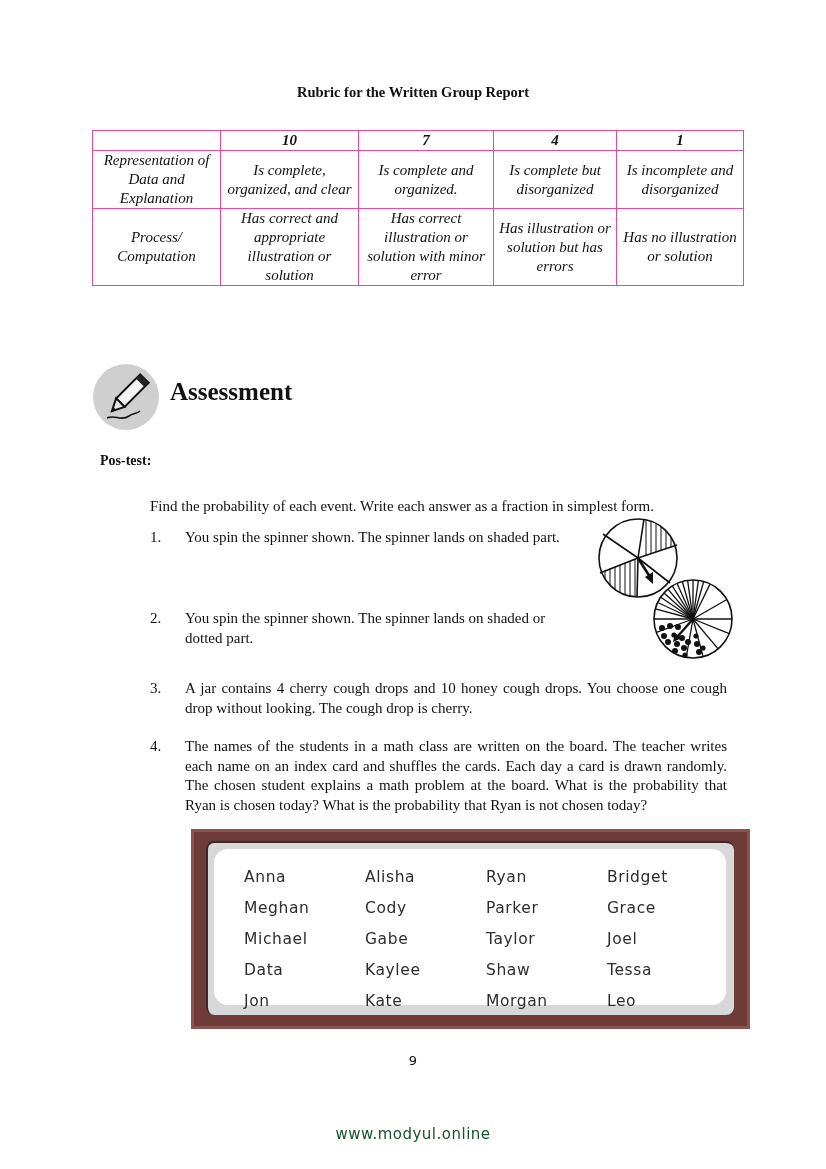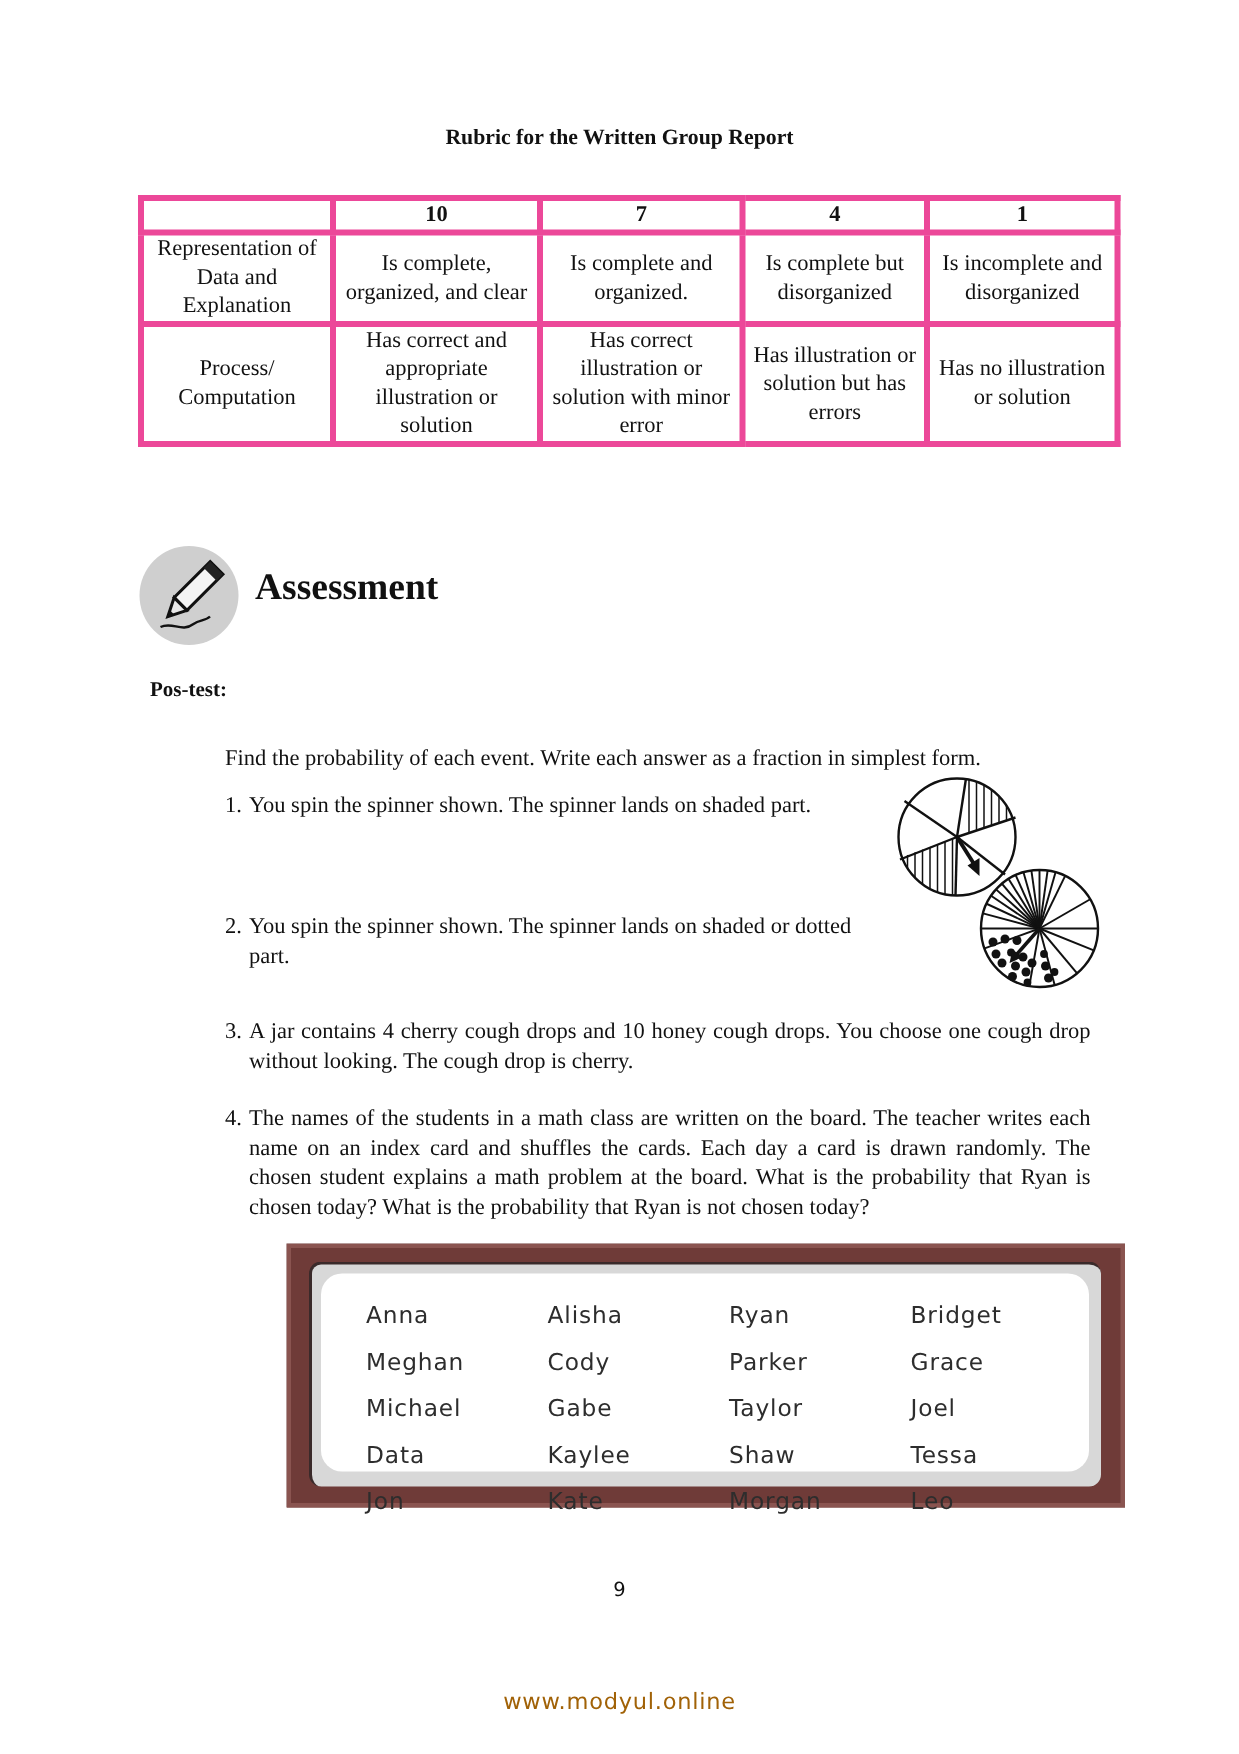--- a/index.html
+++ b/index.html
@@ -5,60 +5,60 @@
   html, body { margin: 0; padding: 0; background: #ffffff; }
   body { width: 826px; height: 1169px; position: relative; overflow: hidden;
          font-family: "Liberation Serif", "DejaVu Serif", serif; color: #111; }
   .abs { position: absolute; }
 
   #rubric-title { left: 0; width: 826px; top: 84px; text-align: center;
                   font-weight: bold; font-size: 14.5px; }
 
   #rubric-table { left: 92px; top: 130px; width: 651px; border-collapse: collapse;
                   font-size: 15px; line-height: 19px; table-layout: fixed; }
-  #rubric-table td, #rubric-table th { border: 4px solid #ec4899; text-align: center;
-                  vertical-align: middle; padding: 0 3px; font-weight: normal; }
+  #rubric-table td, #rubric-table th { border: 1px solid #ec4899; text-align: center;
+                  vertical-align: middle; padding: 0 3px; font-weight: normal; font-style: italic; }
   #rubric-table th { font-weight: bold; height: 19px; padding: 0; }
   #rubric-table .row1 td { height: 57px; }
   #rubric-table .row2 td { height: 76px; }
 
   #assess-icon { left: 93px; top: 364px; width: 66px; height: 66px; border-radius: 50%;
                  background: #cfcfcf; }
   #assess-heading { left: 170px; top: 378px; font-size: 25px; font-weight: bold; text-align: right; }
   #posttest-heading { left: 100px; top: 453px; font-size: 14px; font-weight: bold; }
 
   .para { font-size: 15px; line-height: 19.5px; }
   #instructions { left: 150px; top: 497px; }
   .q { left: 150px; width: 577px; }
   .q .num { position: absolute; left: 0; top: 0; }
-  .q .txt { margin-left: 16px; text-align: justify; }
+  .q .txt { margin-left: 35px; text-align: justify; }
   #q1 { top: 528px; width: 460px; }
   #q2 { top: 609px; width: 430px; }
   #q3 { top: 679px; }
   #q4 { top: 737px; }
 
   #spinner1 { left: 597px; top: 517px; }
   #spinner2 { left: 652px; top: 578px; }
 
-  #board { left: 191px; top: 829px; width: 559px; height: 176px; background: #6f3b38;
+  #board { left: 191px; top: 829px; width: 559px; height: 200px; background: #6f3b38;
            box-shadow: inset 0 0 0 3px #8a5450; }
   #board-inner { position: absolute; left: 15px; top: 12px; right: 16px; bottom: 14px;
                  background: #d8d8d8; border-radius: 8px; border-top: 2px solid #3a2a2a;
                  border-left: 2px solid #3a2a2a; }
   #board-white { position: absolute; left: 6px; top: 6px; right: 8px; bottom: 10px;
                  background: #ffffff; border-radius: 14px; }
   #names-grid { position: absolute; left: 30px; top: 19px; display: grid;
                 grid-template-columns: 121px 121px 121px 121px; grid-auto-rows: 31px;
                 font-family: "DejaVu Sans", "Liberation Sans", sans-serif; font-size: 15.5px;
                 color: #2d2d2d; letter-spacing: 0.6px; }
 
   #page-number { left: 0; width: 826px; top: 1053px; text-align: center;
                  font-family: "DejaVu Sans", sans-serif; font-size: 13px; }
   #watermark { left: 0; width: 826px; top: 1125px; text-align: center;
-               font-family: "DejaVu Sans", sans-serif; font-size: 15px; color: #a16207;
+               font-family: "DejaVu Sans", sans-serif; font-size: 15px; color: #14532d;
                letter-spacing: 0.5px; }
 </style>
 </head>
 <body>
 
 <div id="rubric-title" class="abs">Rubric for the Written Group Report</div>
 
 <table id="rubric-table" class="abs">
   <colgroup>
     <col style="width:128px">

